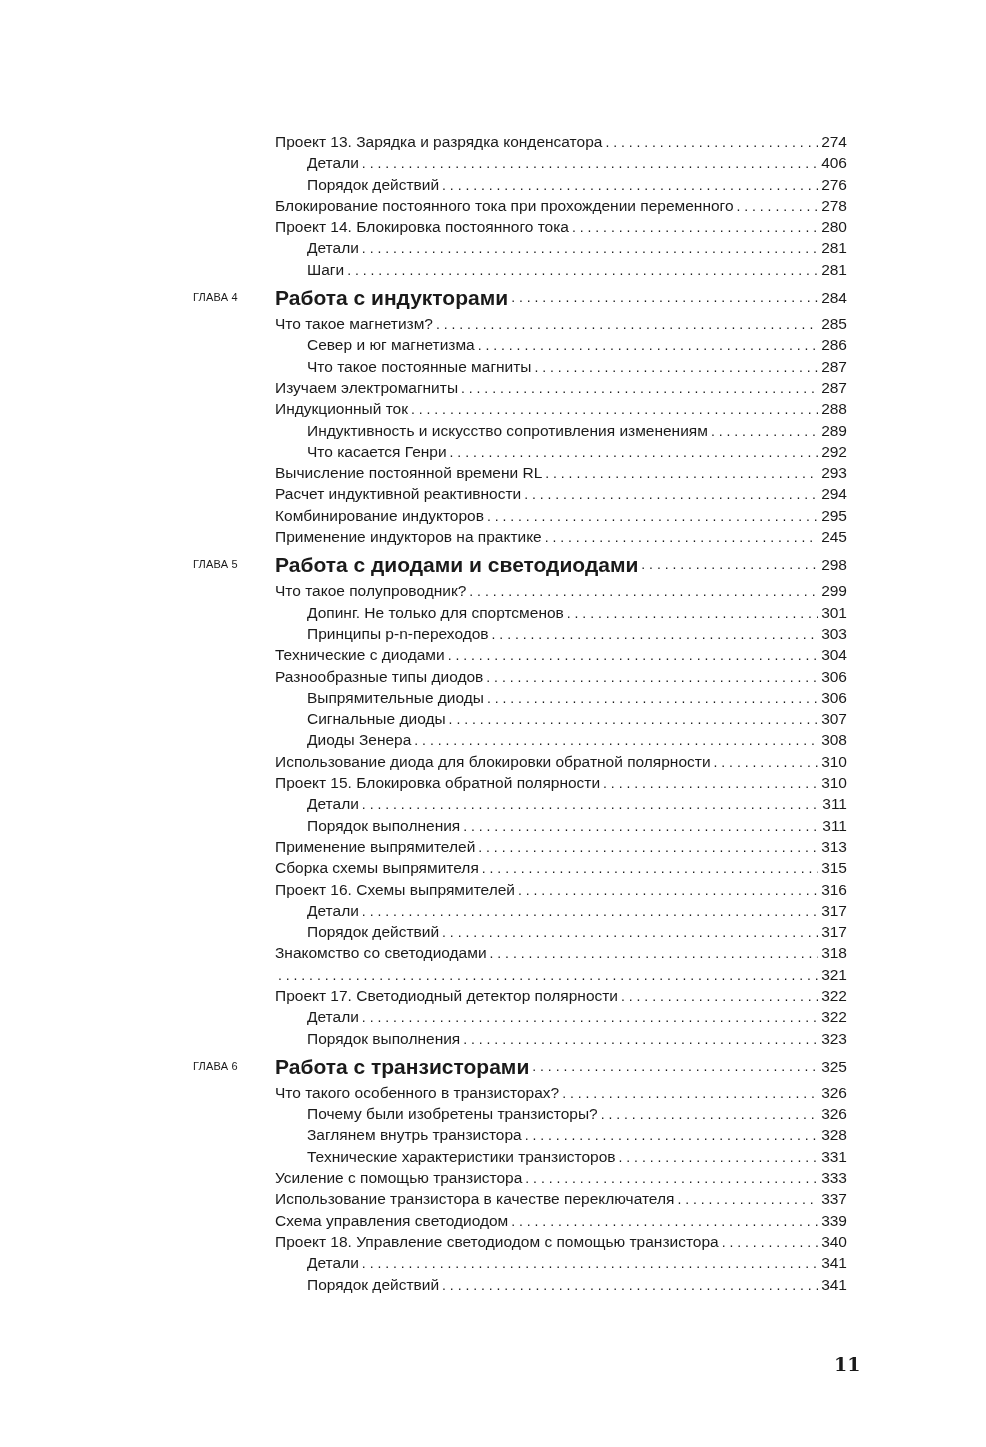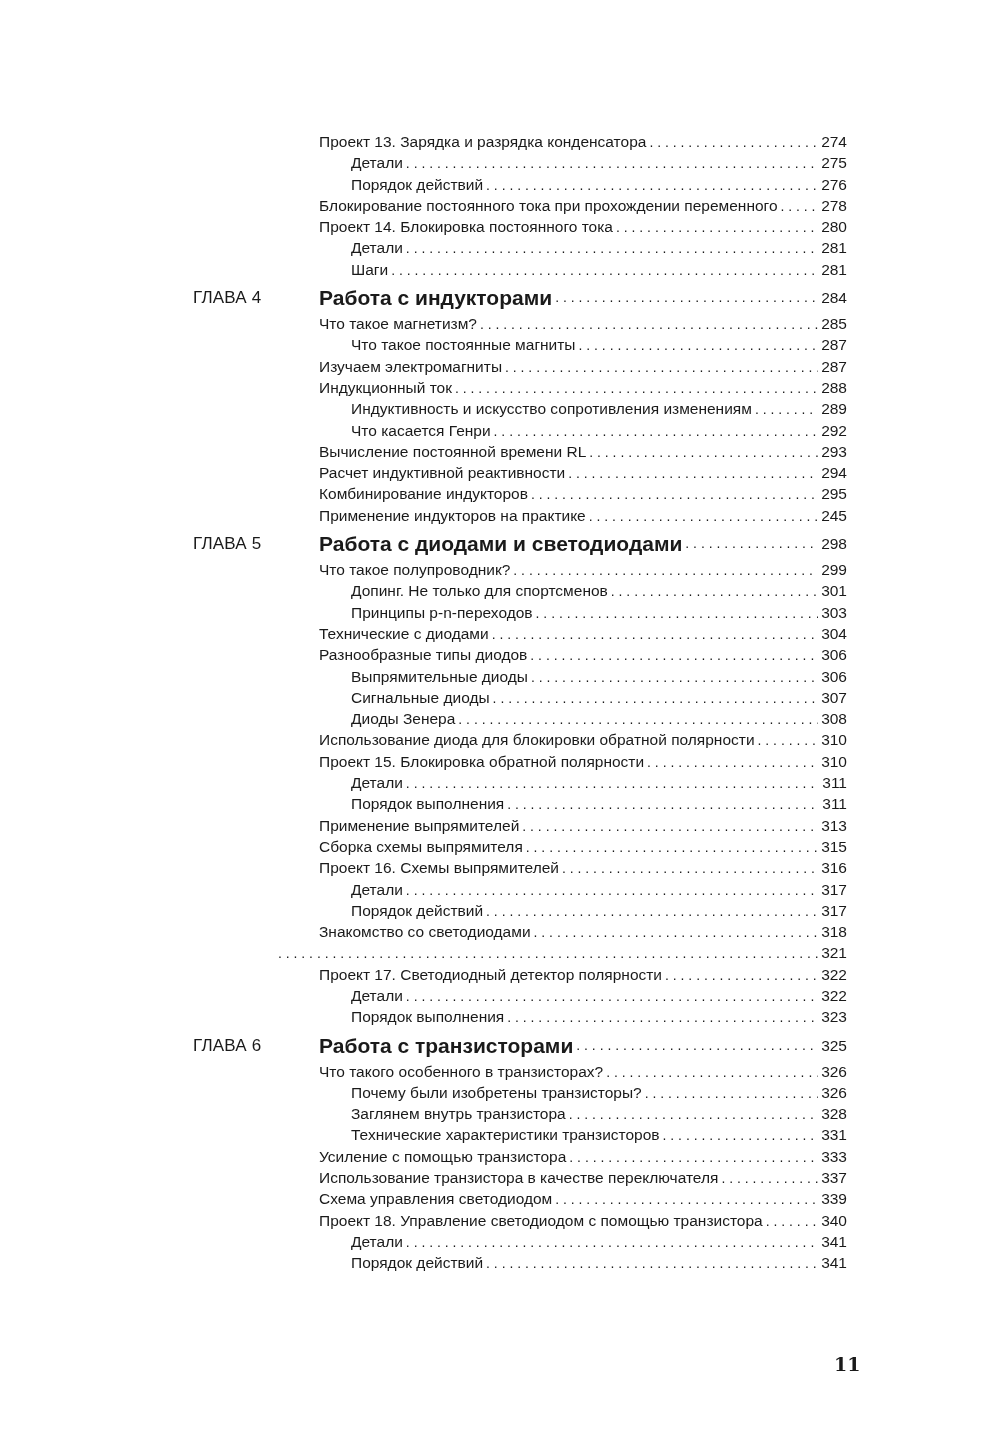--- a/index.html
+++ b/index.html
@@ -1,43 +1,43 @@
 <!DOCTYPE html>
 <html><head>
 <meta charset="utf-8">
 <style>
   html, body { margin: 0; padding: 0; background: #ffffff; }
   body { width: 986px; height: 1447px; position: relative; overflow: hidden; color: #1a1a1a; font-family: "Liberation Sans", sans-serif; }
   #toc { position: absolute; left: 0; top: 131px; width: 986px; }
   .row { position: relative; height: 21.3px; line-height: 21.3px; font-size: 15.5px; display: flex; align-items: baseline; white-space: nowrap; }
-  .row .title { flex: 0 0 auto; margin-left: 44px; }
+  .row .title { flex: 0 0 auto; }
   .row .dots { flex: 1 1 auto; overflow: hidden; margin: 0 3px; color: #1a1a1a; letter-spacing: 2.2px; font-size: 14px; }
   .row .dots::before { content: ". . . . . . . . . . . . . . . . . . . . . . . . . . . . . . . . . . . . . . . . . . . . . . . . . . . . . . . . . . . . . . . . . . . . . . . . . . . . . . . . . . . . . . . . . . . . . . . . . . . . . . . . . . . . . . . . . . . . . . . . . ."; letter-spacing: 0; }
   .row .page { flex: 0 0 auto; text-align: right; }
   .lvl1 { margin-left: 275px; width: 572px; }
   .lvl2 { margin-left: 307px; width: 540px; }
   .chapter { height: 31px; line-height: 31px; margin-top: 2px; }
-  .chapter .label { position: absolute; left: 193px; font-size: 17px; letter-spacing: 0.2px; }
+  .chapter .label { position: absolute; left: 193px; font-size: 11px; letter-spacing: 0.2px; }
   .chapter .title { font-size: 21px; font-weight: bold; }
   .chapter-wrap { margin-left: 275px; width: 572px; }
   .pagenum { position: absolute; left: 828px; top: 1353px; font-family: "DejaVu Serif", serif; font-weight: bold; font-size: 19px; margin-left: 6px; }
 </style>
 </head>
 <body>
 
 <div id="toc">
     <div class="row lvl1">
       <span class="title">Проект 13. Зарядка и разрядка конденсатора</span>
       <span class="dots"></span>
       <span class="page">274</span>
     </div>
     <div class="row lvl2">
       <span class="title">Детали</span>
       <span class="dots"></span>
-      <span class="page">275</span>
+      <span class="page">406</span>
     </div>
     <div class="row lvl2">
       <span class="title">Порядок действий</span>
       <span class="dots"></span>
       <span class="page">276</span>
     </div>
     <div class="row lvl1">
       <span class="title">Блокирование постоянного тока при прохождении переменного</span>
       <span class="dots"></span>
       <span class="page">278</span>
@@ -64,20 +64,25 @@
         <span class="dots"></span>
         <span class="page">284</span>
       </div>
     </div>
     <div class="row lvl1">
       <span class="title">Что такое магнетизм?</span>
       <span class="dots"></span>
       <span class="page">285</span>
     </div>
     <div class="row lvl2">
+      <span class="title">Север и юг магнетизма</span>
+      <span class="dots"></span>
+      <span class="page">286</span>
+    </div>
+    <div class="row lvl2">
       <span class="title">Что такое постоянные магниты</span>
       <span class="dots"></span>
       <span class="page">287</span>
     </div>
     <div class="row lvl1">
       <span class="title">Изучаем электромагниты</span>
       <span class="dots"></span>
       <span class="page">287</span>
     </div>
     <div class="row lvl1">

